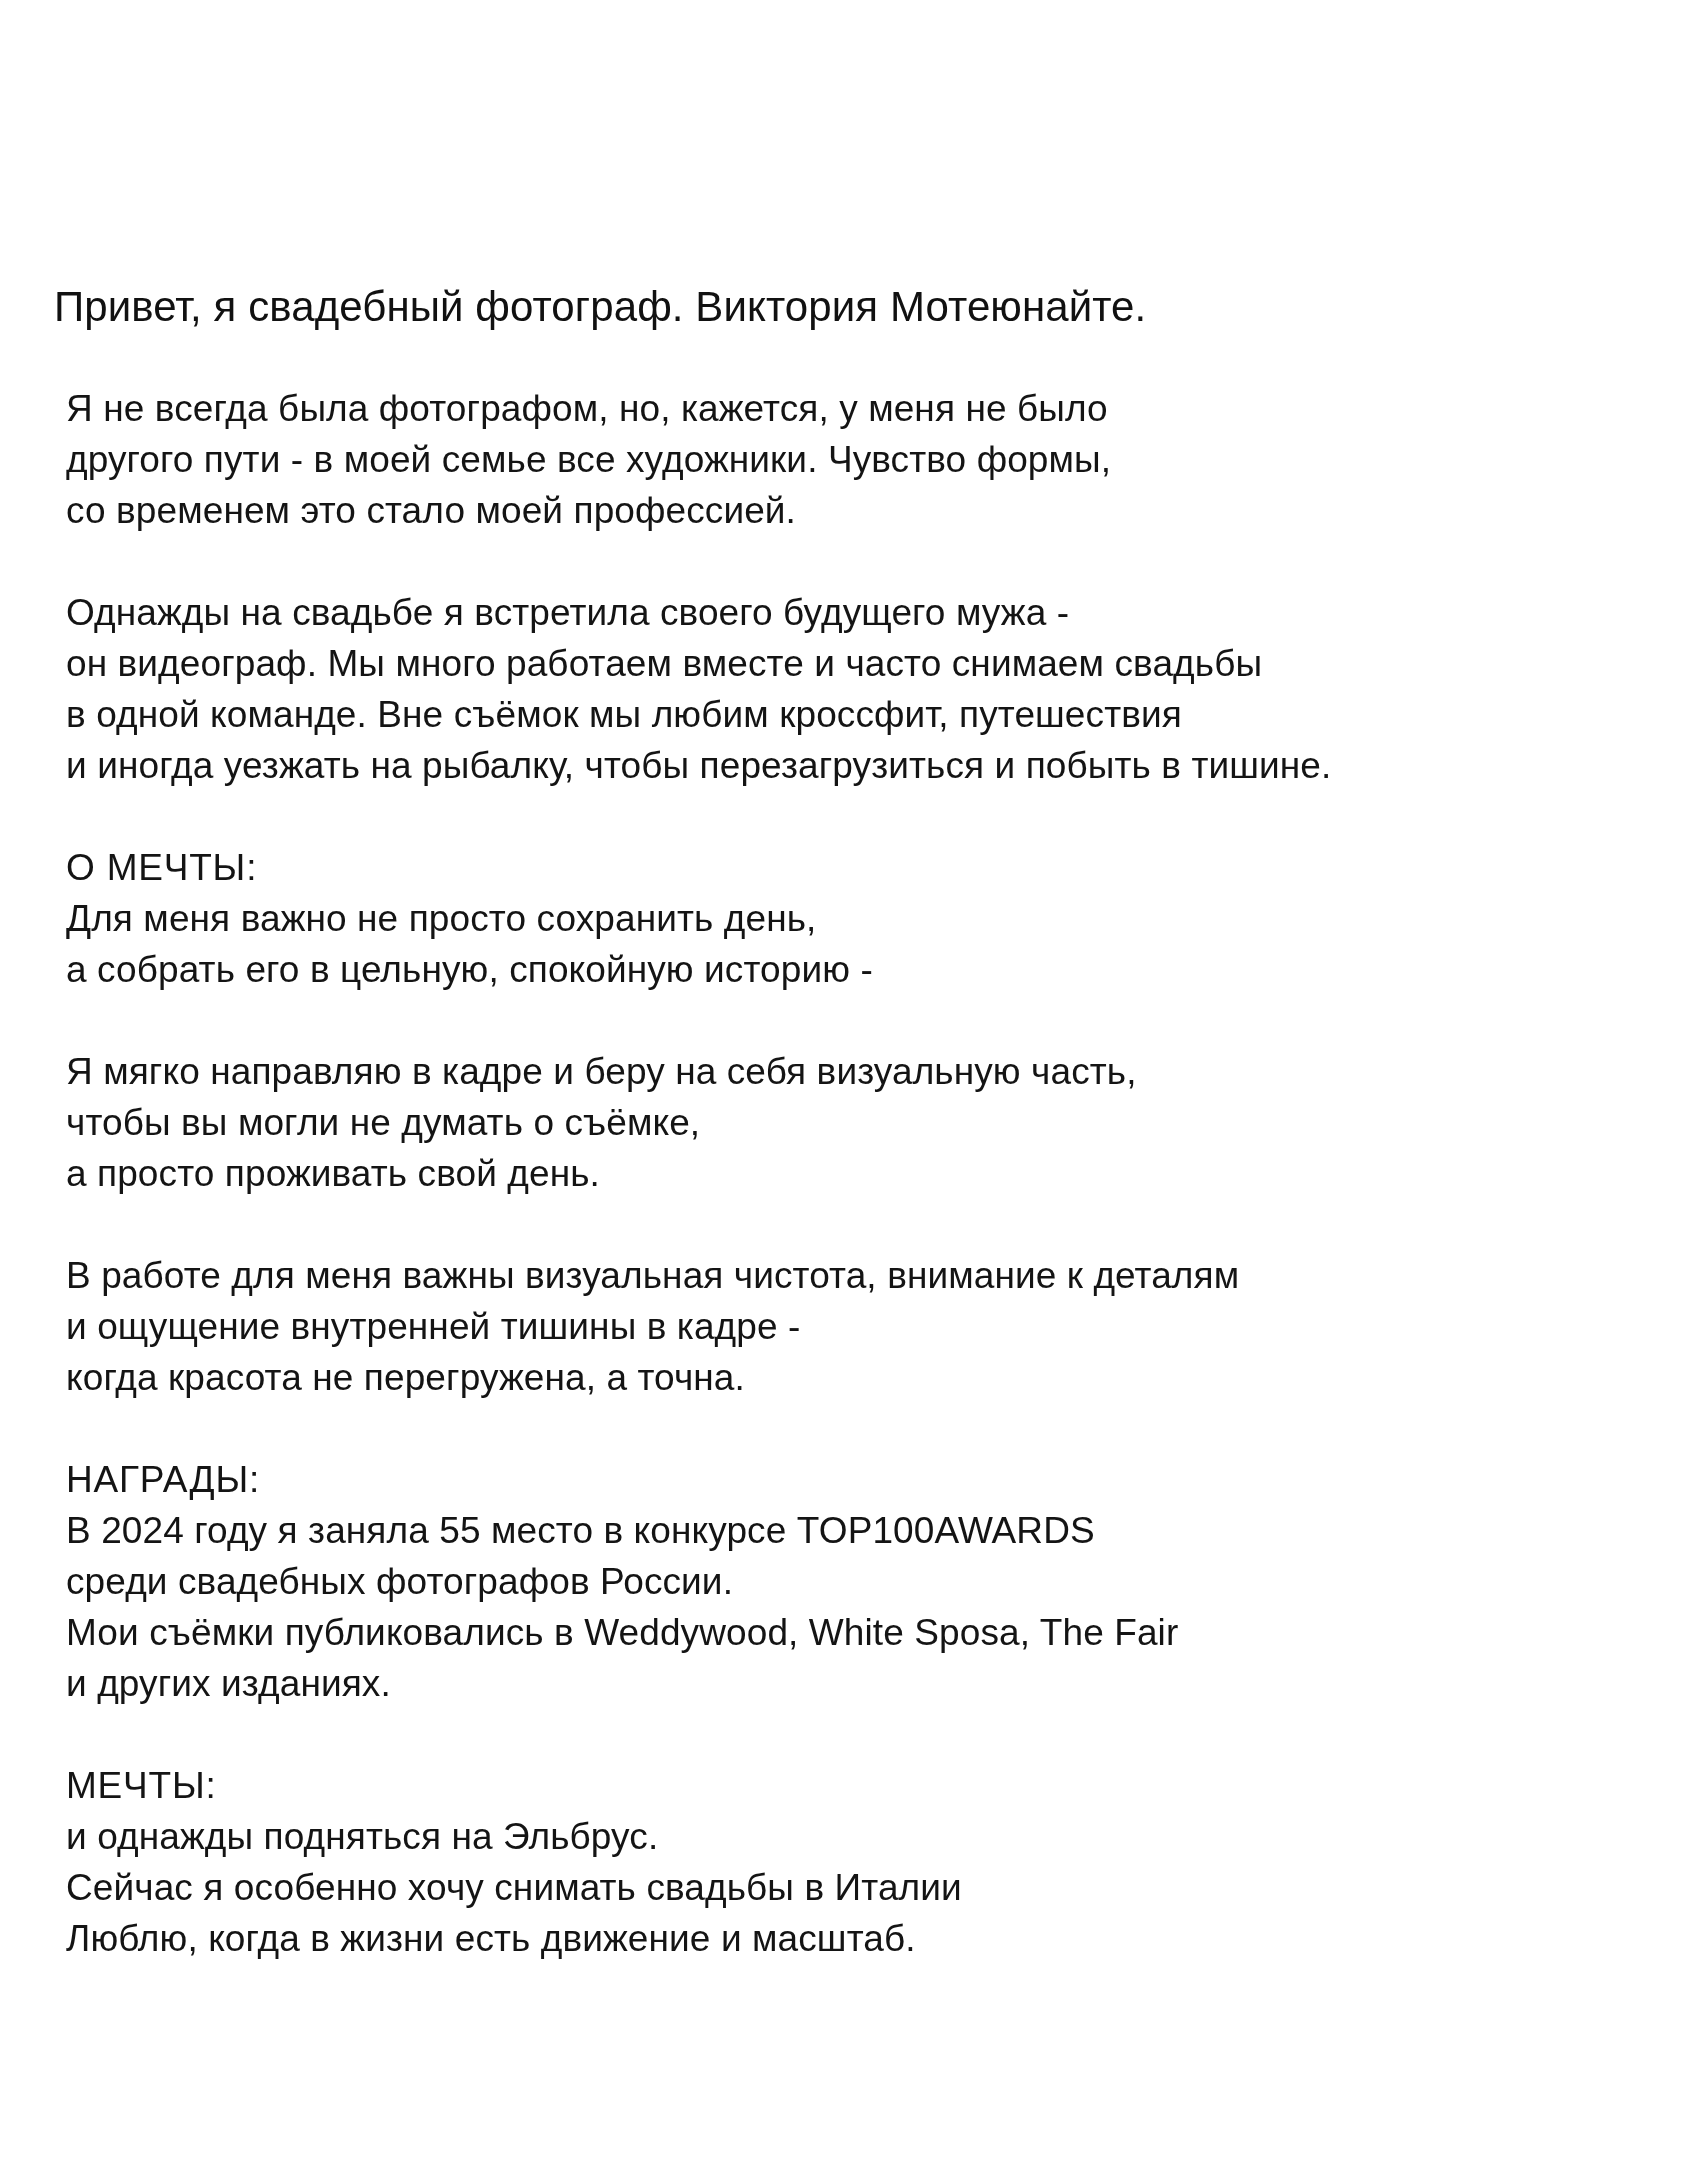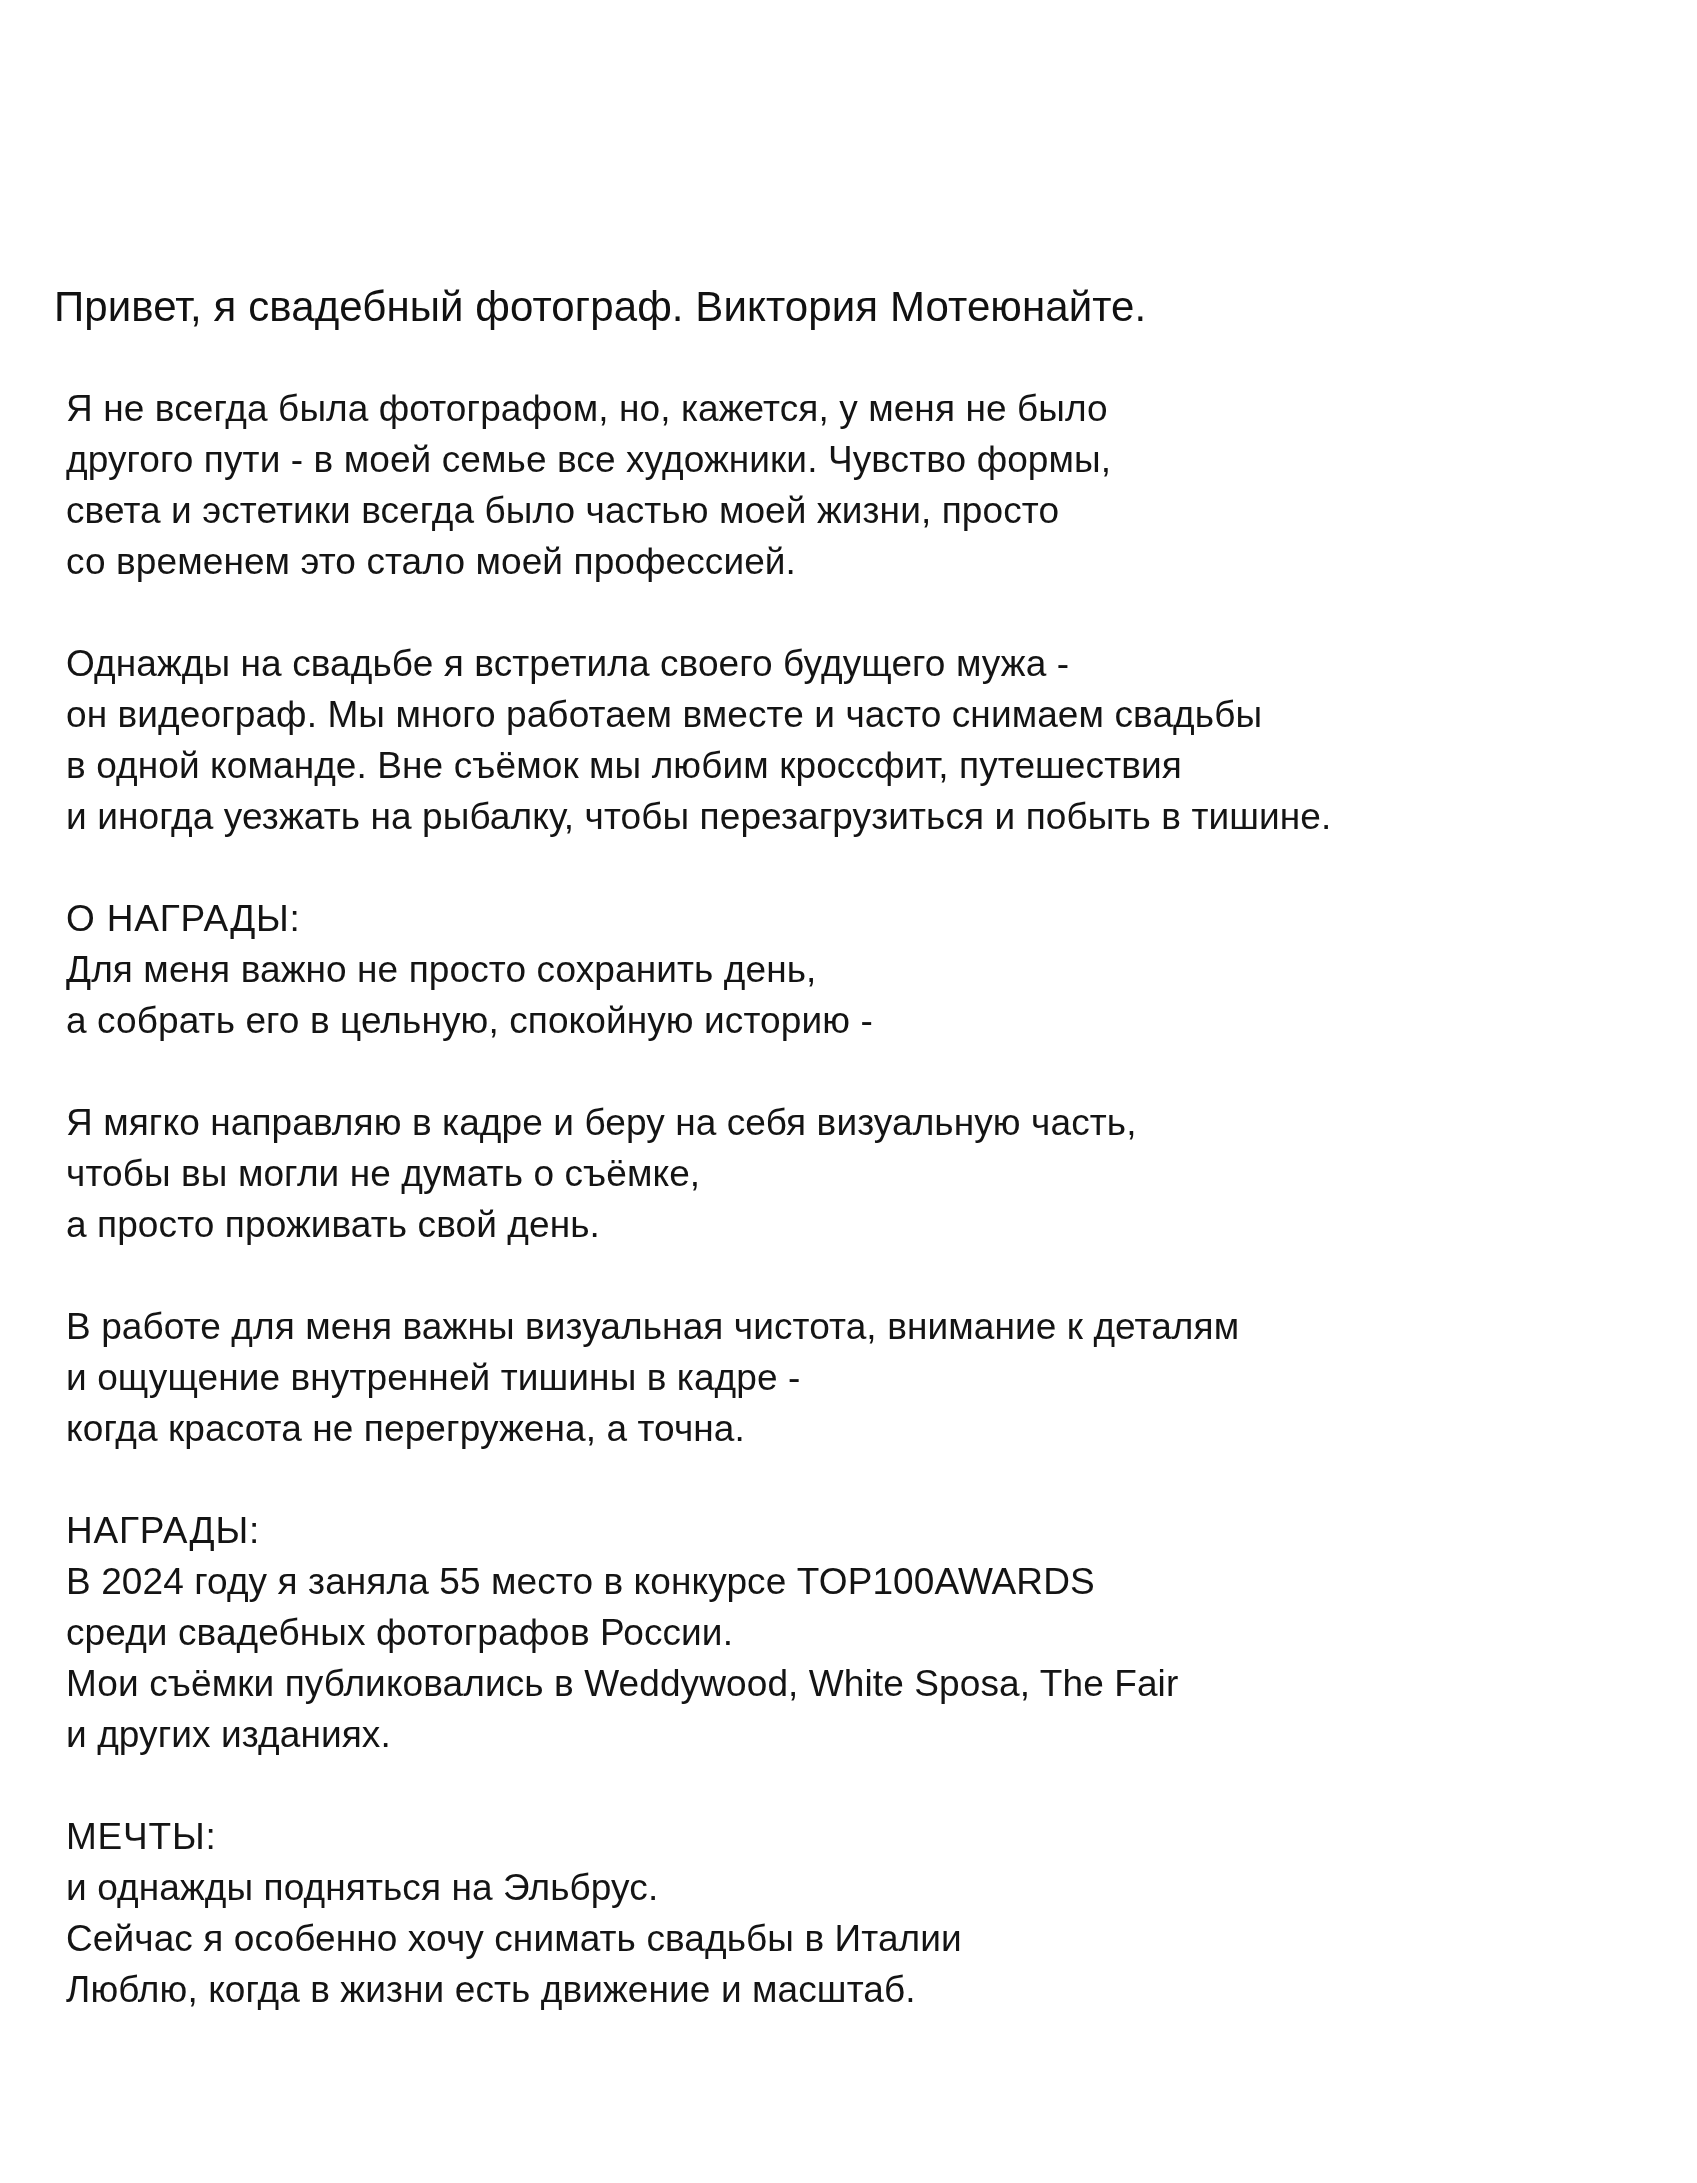--- a/index.html
+++ b/index.html
@@ -67,33 +67,32 @@
 <body>
 
 <div id="page">
   <div class="doc">
 
     <h1 class="title-line">Привет, я свадебный фотограф. Виктория Мотеюнайте.</h1>
 
     <div class="block">
       <p class="line">Я не всегда была фотографом, но, кажется, у меня не было</p>
       <p class="line">другого пути - в моей семье все художники. Чувство формы,</p>
-      <p class="line">света и эстетики всегда было частью моей жизни, просто</p>
       <p class="line">со временем это стало моей профессией.</p>
     </div>
 
     <div class="block">
       <p class="line">Однажды на свадьбе я встретила своего будущего мужа -</p>
       <p class="line">он видеограф. Мы много работаем вместе и часто снимаем свадьбы</p>
       <p class="line">в одной команде. Вне съёмок мы любим кроссфит, путешествия</p>
       <p class="line">и иногда уезжать на рыбалку, чтобы перезагрузиться и побыть в тишине.</p>
     </div>
 
     <div class="block">
-      <p class="line heading">О НАГРАДЫ:</p>
+      <p class="line heading">О МЕЧТЫ:</p>
       <p class="line">Для меня важно не просто сохранить день,</p>
       <p class="line">а собрать его в цельную, спокойную историю -</p>
     </div>
 
     <div class="block">
       <p class="line">Я мягко направляю в кадре и беру на себя визуальную часть,</p>
       <p class="line">чтобы вы могли не думать о съёмке,</p>
       <p class="line">а просто проживать свой день.</p>
     </div>
 

